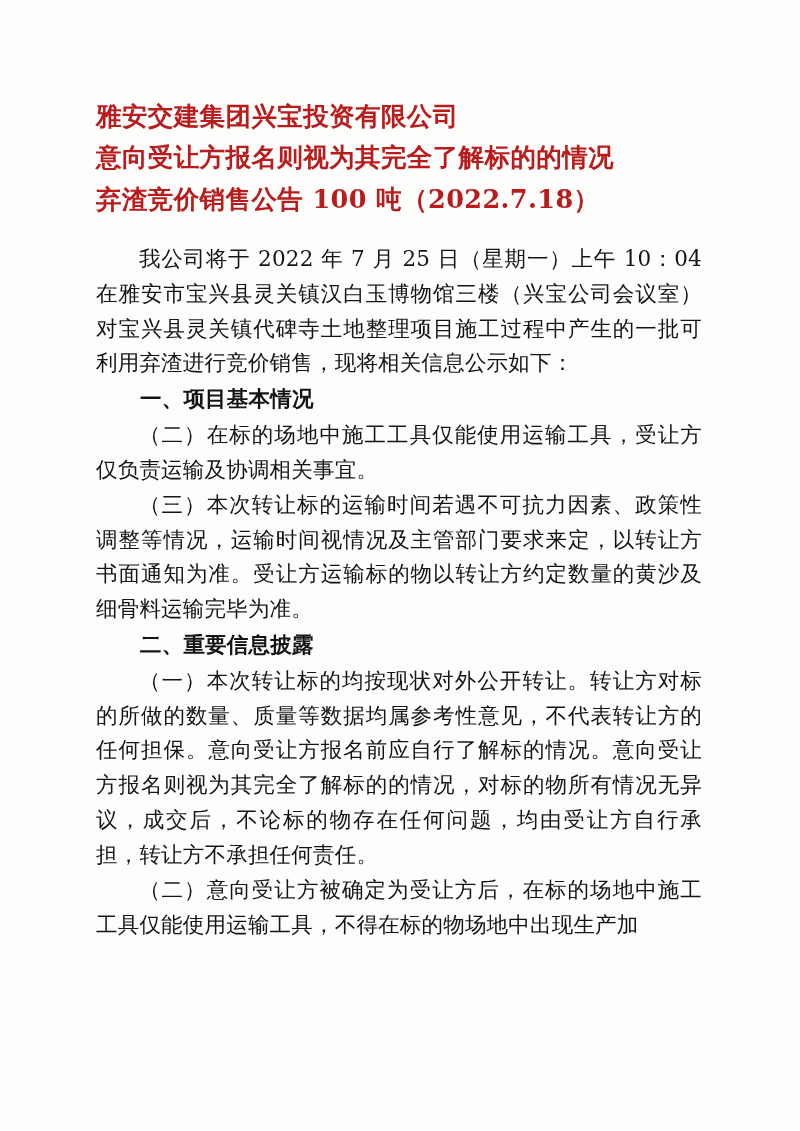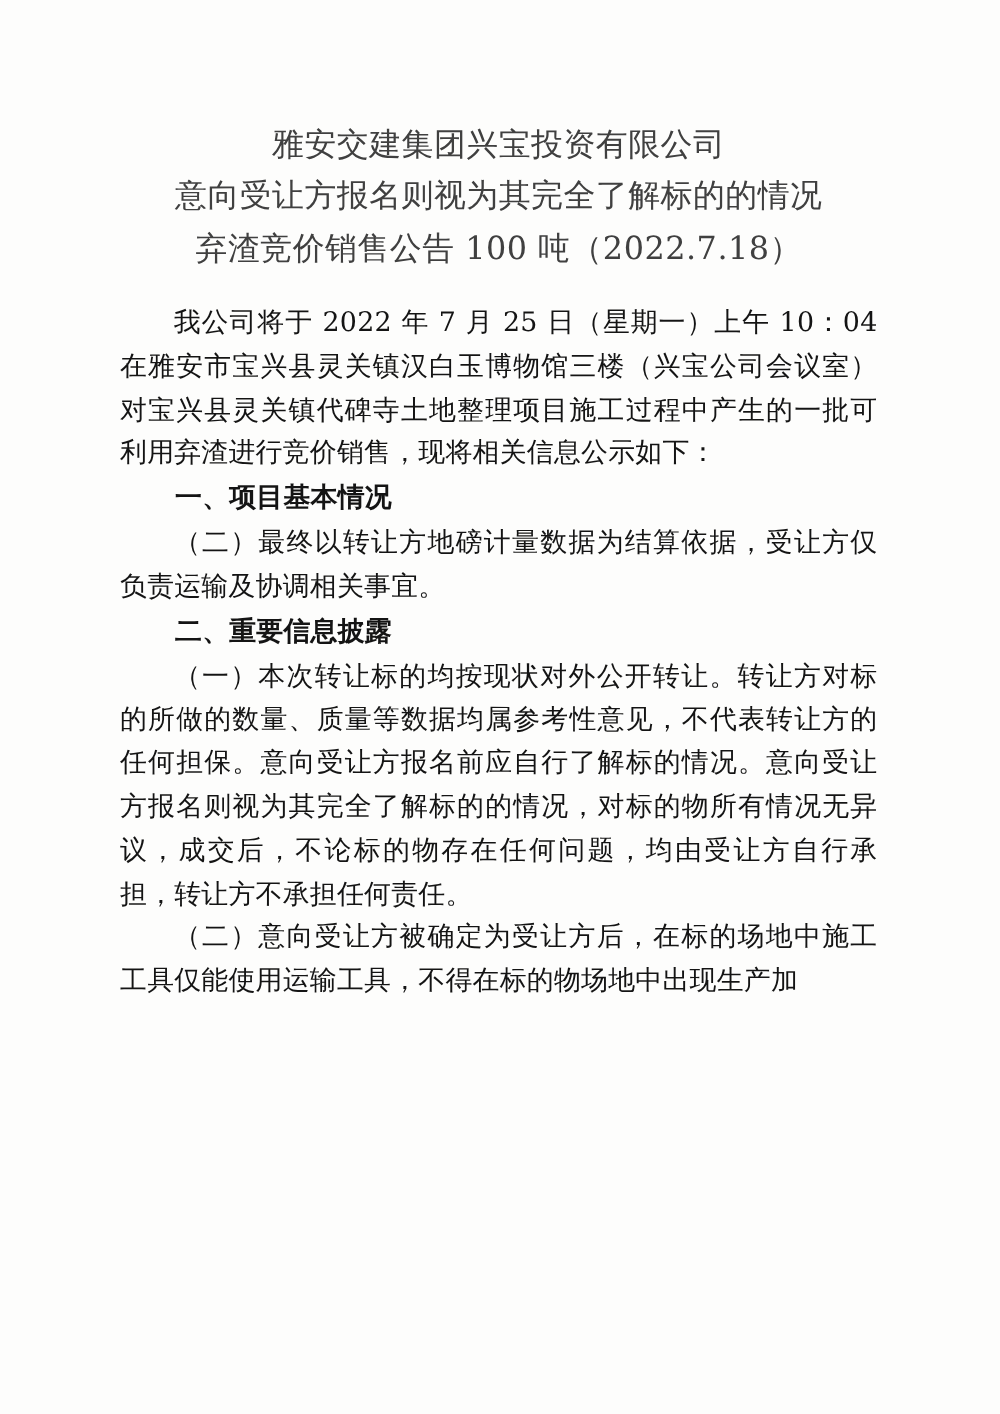--- a/index.html
+++ b/index.html
@@ -21,24 +21,23 @@
     inset: 0;
     background: #fdfdfc;
     pointer-events: none;
   }
   .content {
     position: relative;
     padding: 96px 98px 0 96px;
     box-sizing: border-box;
   }
   .title-block {
-    text-align: center;
     font-family: "DejaVu Serif", "Liberation Serif", serif;
-    font-weight: normal;
-    color: #404040;
+    font-weight: bold;
+    color: #b91c1c;
     font-size: 25.5px;
     line-height: 1.62;
     letter-spacing: 0.4px;
   }
   .title-line {
     white-space: nowrap;
   }
   .body-block {
     margin-top: 22px;
     font-family: "DejaVu Serif", "Liberation Serif", serif;
@@ -68,20 +67,21 @@
 
     <div class="title-block">
       <div class="title-line">雅安交建集团兴宝投资有限公司</div>
       <div class="title-line">意向受让方报名则视为其完全了解标的的情况</div>
       <div class="title-line">弃渣竞价销售公告 100 吨（2022.7.18）</div>
     </div>
 
     <div class="body-block">
       <p class="para">我公司将于 2022 年 7 月 25 日（星期一）上午 10：04 在雅安市宝兴县灵关镇汉白玉博物馆三楼（兴宝公司会议室）对宝兴县灵关镇代碑寺土地整理项目施工过程中产生的一批可利用弃渣进行竞价销售，现将相关信息公示如下：</p>
       <p class="section-head">一、项目基本情况</p>
-      <p class="para">（二）最终以转让方地磅计量数据为结算依据，受让方仅负责运输及协调相关事宜。</p>
+      <p class="para">（二）在标的场地中施工工具仅能使用运输工具，受让方仅负责运输及协调相关事宜。</p>
+      <p class="para">（三）本次转让标的运输时间若遇不可抗力因素、政策性调整等情况，运输时间视情况及主管部门要求来定，以转让方书面通知为准。受让方运输标的物以转让方约定数量的黄沙及细骨料运输完毕为准。</p>
       <p class="section-head">二、重要信息披露</p>
       <p class="para">（一）本次转让标的均按现状对外公开转让。转让方对标的所做的数量、质量等数据均属参考性意见，不代表转让方的任何担保。意向受让方报名前应自行了解标的情况。意向受让方报名则视为其完全了解标的的情况，对标的物所有情况无异议，成交后，不论标的物存在任何问题，均由受让方自行承担，转让方不承担任何责任。</p>
       <p class="para">（二）意向受让方被确定为受让方后，在标的场地中施工工具仅能使用运输工具，不得在标的物场地中出现生产加</p>
     </div>
 
   </div>
 </div>
 
 </body></html>

